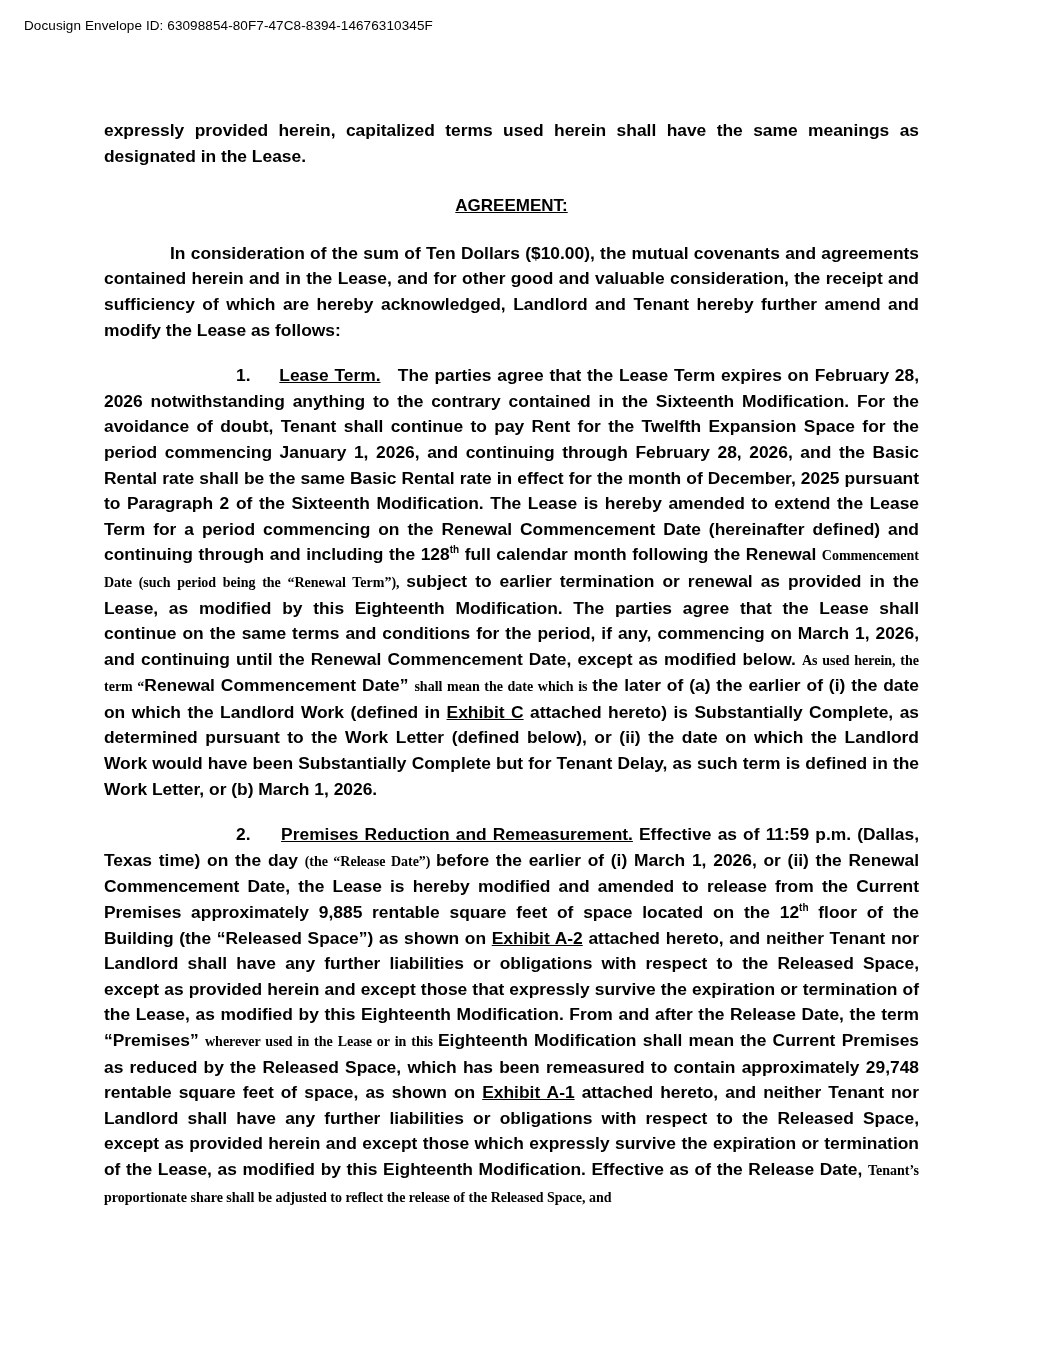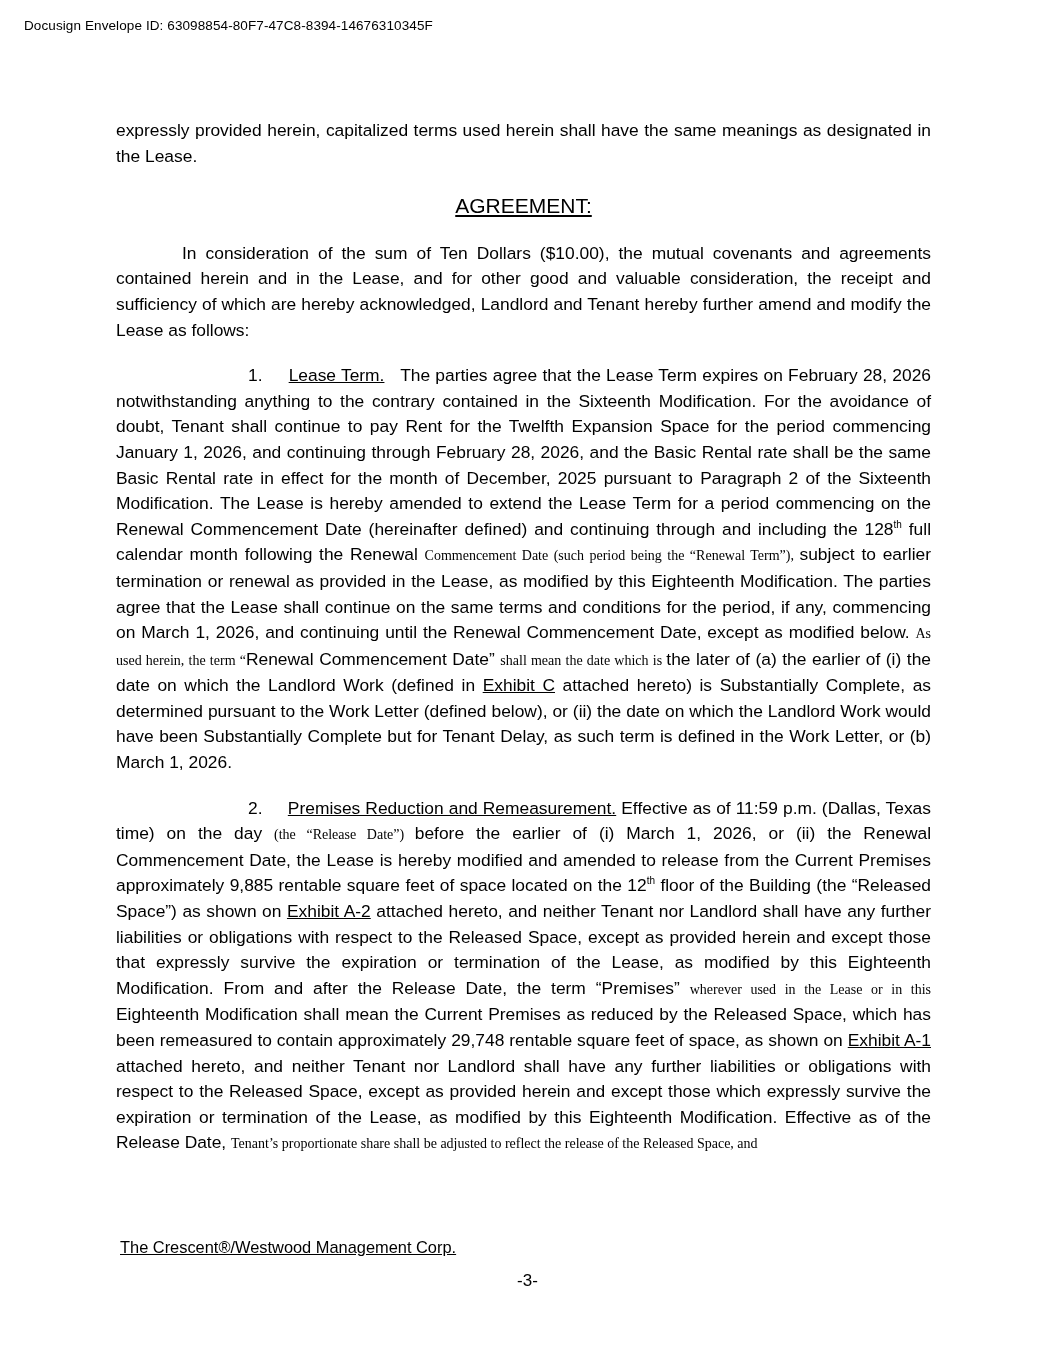--- a/index.html
+++ b/index.html
@@ -27,38 +27,39 @@
     left: 24px;
     font-family: "Liberation Sans", sans-serif;
     font-size: 13.5px;
     letter-spacing: 0.1px;
     color: #000;
     white-space: nowrap;
   }
   .content {
     position: absolute;
     top: 118px;
-    left: 116px;
+    left: 104px;
     width: 815px;
+    font-weight: bold;
   }
   p {
     margin: 0 0 17px 0;
     font-size: 17.4px;
     line-height: 25.6px;
     text-align: justify;
     text-justify: inter-word;
   }
   .indent {
     text-indent: 66px;
   }
   .heading {
     text-align: center;
     text-decoration: underline;
     margin: 24px 0 22px 0;
-    font-size: 21px;
+    font-size: 17px;
   }
   .u {
     text-decoration: underline;
   }
   .serif {
     font-family: "Liberation Serif", serif;
     font-size: 14px;
   }
   sup {
     font-size: 10px;
@@ -99,18 +100,14 @@
     <p class="heading">AGREEMENT:</p>
 
     <p class="indent"><span>In consideration of the sum of Ten Dollars ($10.00), the mutual covenants and agreements contained herein and in the Lease, and for other good and valuable consideration, the receipt and sufficiency of which are hereby acknowledged, Landlord and Tenant hereby further amend and modify the Lease as follows:</span></p>
 
     <p class="indent gap-before"><span class="numlbl">1.</span>&nbsp;&nbsp;&nbsp;&nbsp;&nbsp;<span class="u">Lease Term.</span>&nbsp;&nbsp;&nbsp;<span>The parties agree that the Lease Term expires on February 28, 2026 notwithstanding anything to the contrary contained in the Sixteenth Modification.  For the avoidance of doubt, Tenant shall continue to pay Rent for the Twelfth Expansion Space for the period commencing January 1, 2026, and continuing through February 28, 2026, and the Basic Rental rate shall be the same Basic Rental rate in effect for the month of December, 2025 pursuant to Paragraph 2 of the Sixteenth Modification. The Lease is hereby amended to extend the Lease Term for a period commencing on the Renewal Commencement Date (hereinafter defined) and continuing through and including the 128</span><sup>th</sup><span> full calendar month following the Renewal </span><span class="serif">Commencement Date (such period being the “Renewal Term”), </span><span>subject to earlier termination or renewal as provided in the Lease, as modified by this Eighteenth Modification. The parties agree that the Lease shall continue on the same terms and conditions for the period, if any, commencing on March 1, 2026, and continuing until the Renewal Commencement Date, except as modified below. </span><span class="serif">As used herein, the term “</span><span>Renewal Commencement Date” </span><span class="serif">shall mean the date which is </span><span>the later of (a) the earlier of (i) the date on which the Landlord Work (defined in </span><span class="u">Exhibit C</span><span> attached hereto) is Substantially Complete, as determined pursuant to the Work Letter (defined below), or (ii) the date on which the Landlord Work would have been Substantially Complete but for Tenant Delay, as such term is defined in the Work Letter, or (b) March 1, 2026.</span></p>
 
     <p class="indent gap-before"><span class="numlbl">2.</span>&nbsp;&nbsp;&nbsp;&nbsp;&nbsp;<span class="u">Premises Reduction and Remeasurement.</span><span>  Effective as of 11:59 p.m. (Dallas, Texas time) on the day </span><span class="serif">(the “Release Date”) </span><span>before the earlier of (i) March 1, 2026, or (ii) the Renewal Commencement Date, the Lease is hereby modified and amended to release from the Current Premises approximately 9,885 rentable square feet of space located on the 12</span><sup>th</sup><span> floor of the Building (the “Released Space”) as shown on </span><span class="u">Exhibit A-2</span><span> attached hereto, and neither Tenant nor Landlord shall have any further liabilities or obligations with respect to the Released Space, except as provided herein and except those that expressly survive the expiration or termination of the Lease, as  modified by this Eighteenth Modification.   From and after the Release Date, the term “Premises” </span><span class="serif">wherever used in the Lease or in this </span><span>Eighteenth Modification shall mean the Current Premises as reduced by the Released Space, which has been remeasured to contain approximately 29,748 rentable square feet of space, as shown on </span><span class="u">Exhibit A-1</span><span> attached hereto, and neither Tenant nor Landlord shall have any further liabilities or obligations with respect to the Released Space, except as provided herein and except those which expressly survive the expiration or termination of the Lease, as modified by this Eighteenth Modification.  Effective as of the Release Date, </span><span class="serif">Tenant’s proportionate share shall be adjusted to reflect the release of the Released Space, and</span></p>
 
   </div>
 
-  <div class="footer">
-    <div class="footer-line">The Crescent®/Westwood Management Corp.</div>
-    <div class="page-num">-3-</div>
-  </div>
 
 </div>
 
 </body></html>

